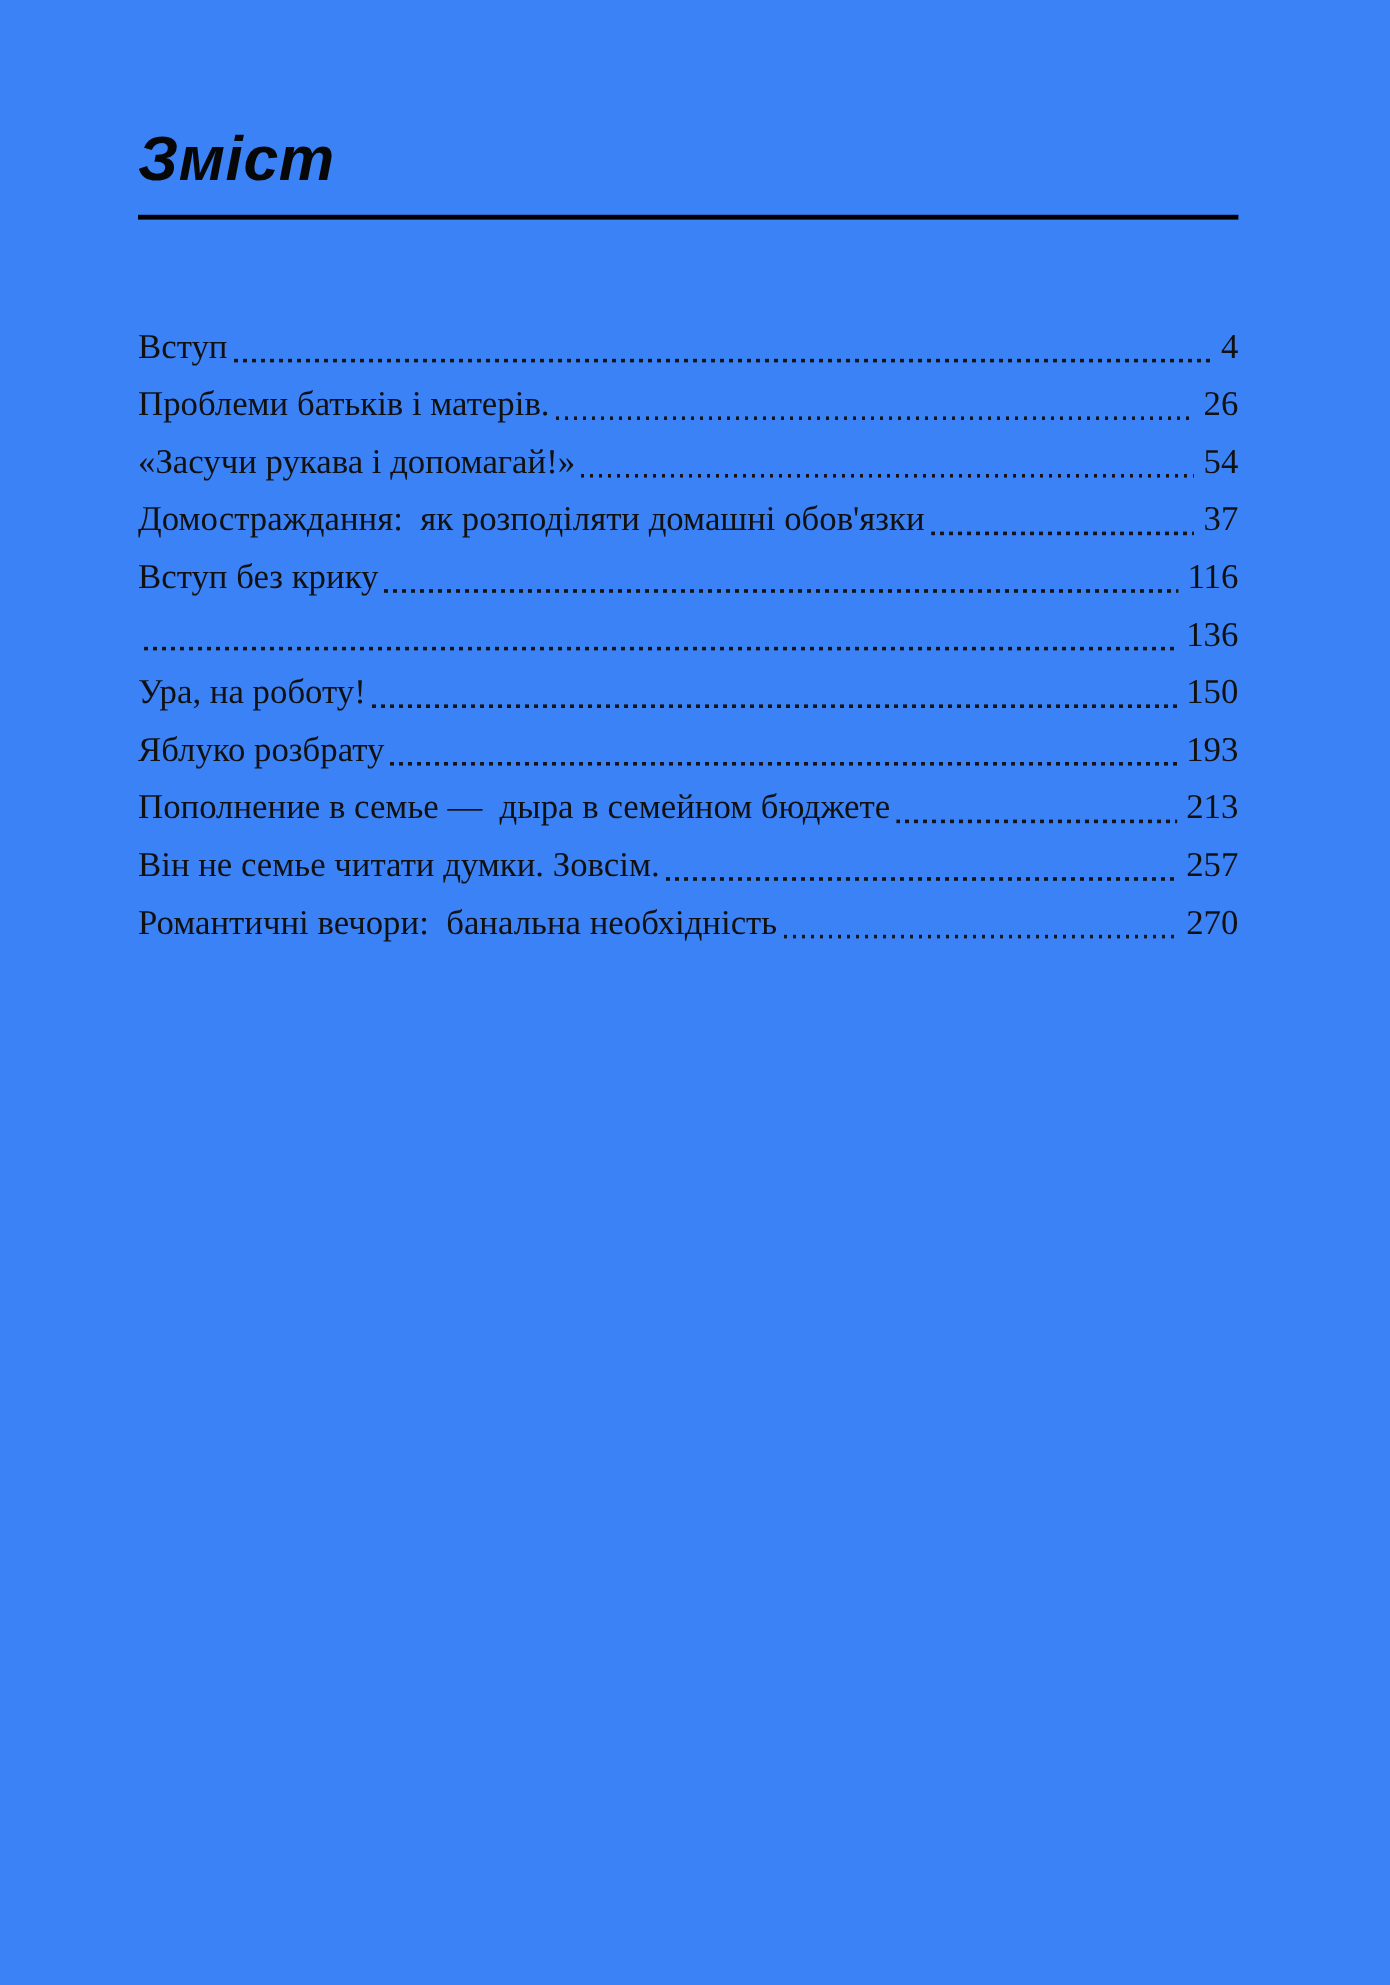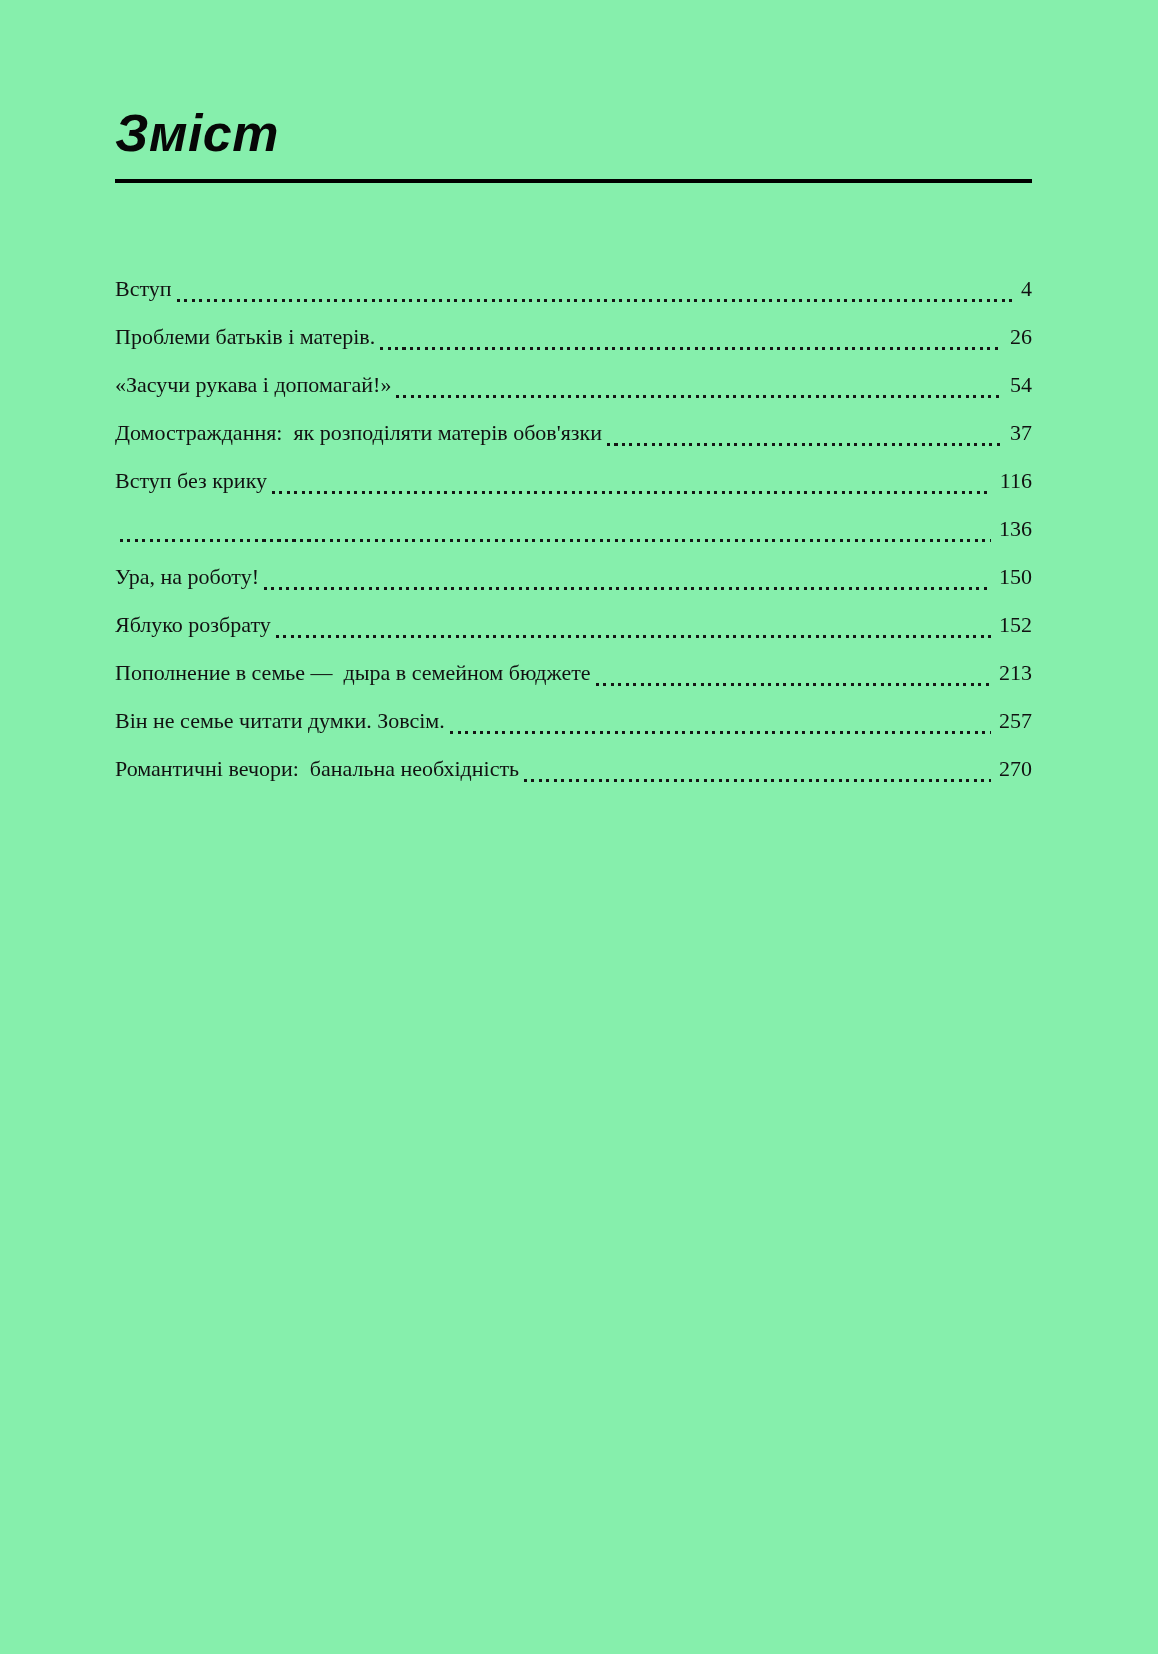--- a/index.html
+++ b/index.html
@@ -4,21 +4,21 @@
 <style>
   html, body {
     margin: 0;
     padding: 0;
     background: #ffffff;
   }
   .page {
     position: relative;
     width: 1158px;
     height: 1654px;
-    background: #86efac;
+    background: #3b82f6;
     overflow: hidden;
     box-sizing: border-box;
   }
   .content {
     box-sizing: border-box;
     padding: 104px 126px 0 115px;
   }
   .title {
     margin: 0;
     font-family: "Liberation Sans", "DejaVu Sans", sans-serif;
@@ -36,21 +36,21 @@
   }
   .toc {
     margin-top: 82px;
   }
   .toc-row {
     display: flex;
     align-items: baseline;
     height: 48px;
     line-height: 48px;
     font-family: "Liberation Serif", "DejaVu Serif", serif;
-    font-size: 22px;
+    font-size: 29px;
     color: #111111;
   }
   .toc-label {
     white-space: pre;
     flex: 0 0 auto;
   }
   .toc-leader {
     flex: 1 1 auto;
     height: 3px;
     align-self: flex-end;
@@ -83,21 +83,21 @@
     <span class="toc-pagenum">26</span>
   </div>
 
   <div class="toc-row">
     <span class="toc-label">«Засучи рукава і допомагай!»</span>
     <span class="toc-leader"></span>
     <span class="toc-pagenum">54</span>
   </div>
 
   <div class="toc-row">
-    <span class="toc-label">Домостраждання:  як розподіляти матерів обов'язки</span>
+    <span class="toc-label">Домостраждання:  як розподіляти домашні обов'язки</span>
     <span class="toc-leader"></span>
     <span class="toc-pagenum">37</span>
   </div>
 
   <div class="toc-row">
     <span class="toc-label">Вступ без крику</span>
     <span class="toc-leader"></span>
     <span class="toc-pagenum">116</span>
   </div>
 
@@ -109,21 +109,21 @@
   <div class="toc-row">
     <span class="toc-label">Ура, на роботу!</span>
     <span class="toc-leader"></span>
     <span class="toc-pagenum">150</span>
   </div>
 
 
   <div class="toc-row">
     <span class="toc-label">Яблуко розбрату</span>
     <span class="toc-leader"></span>
-    <span class="toc-pagenum">152</span>
+    <span class="toc-pagenum">193</span>
   </div>
 
   <div class="toc-row">
     <span class="toc-label">Пополнение в семье —  дыра в семейном бюджете</span>
     <span class="toc-leader"></span>
     <span class="toc-pagenum">213</span>
   </div>
 
   <div class="toc-row">
     <span class="toc-label">Він не семье читати думки. Зовсім.</span>

